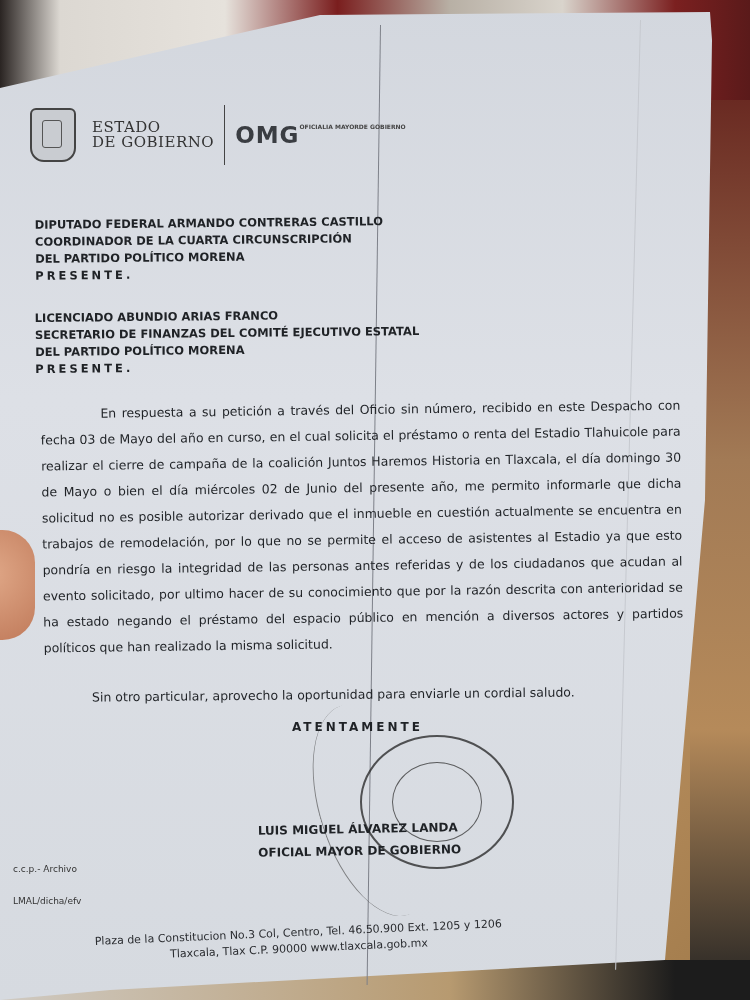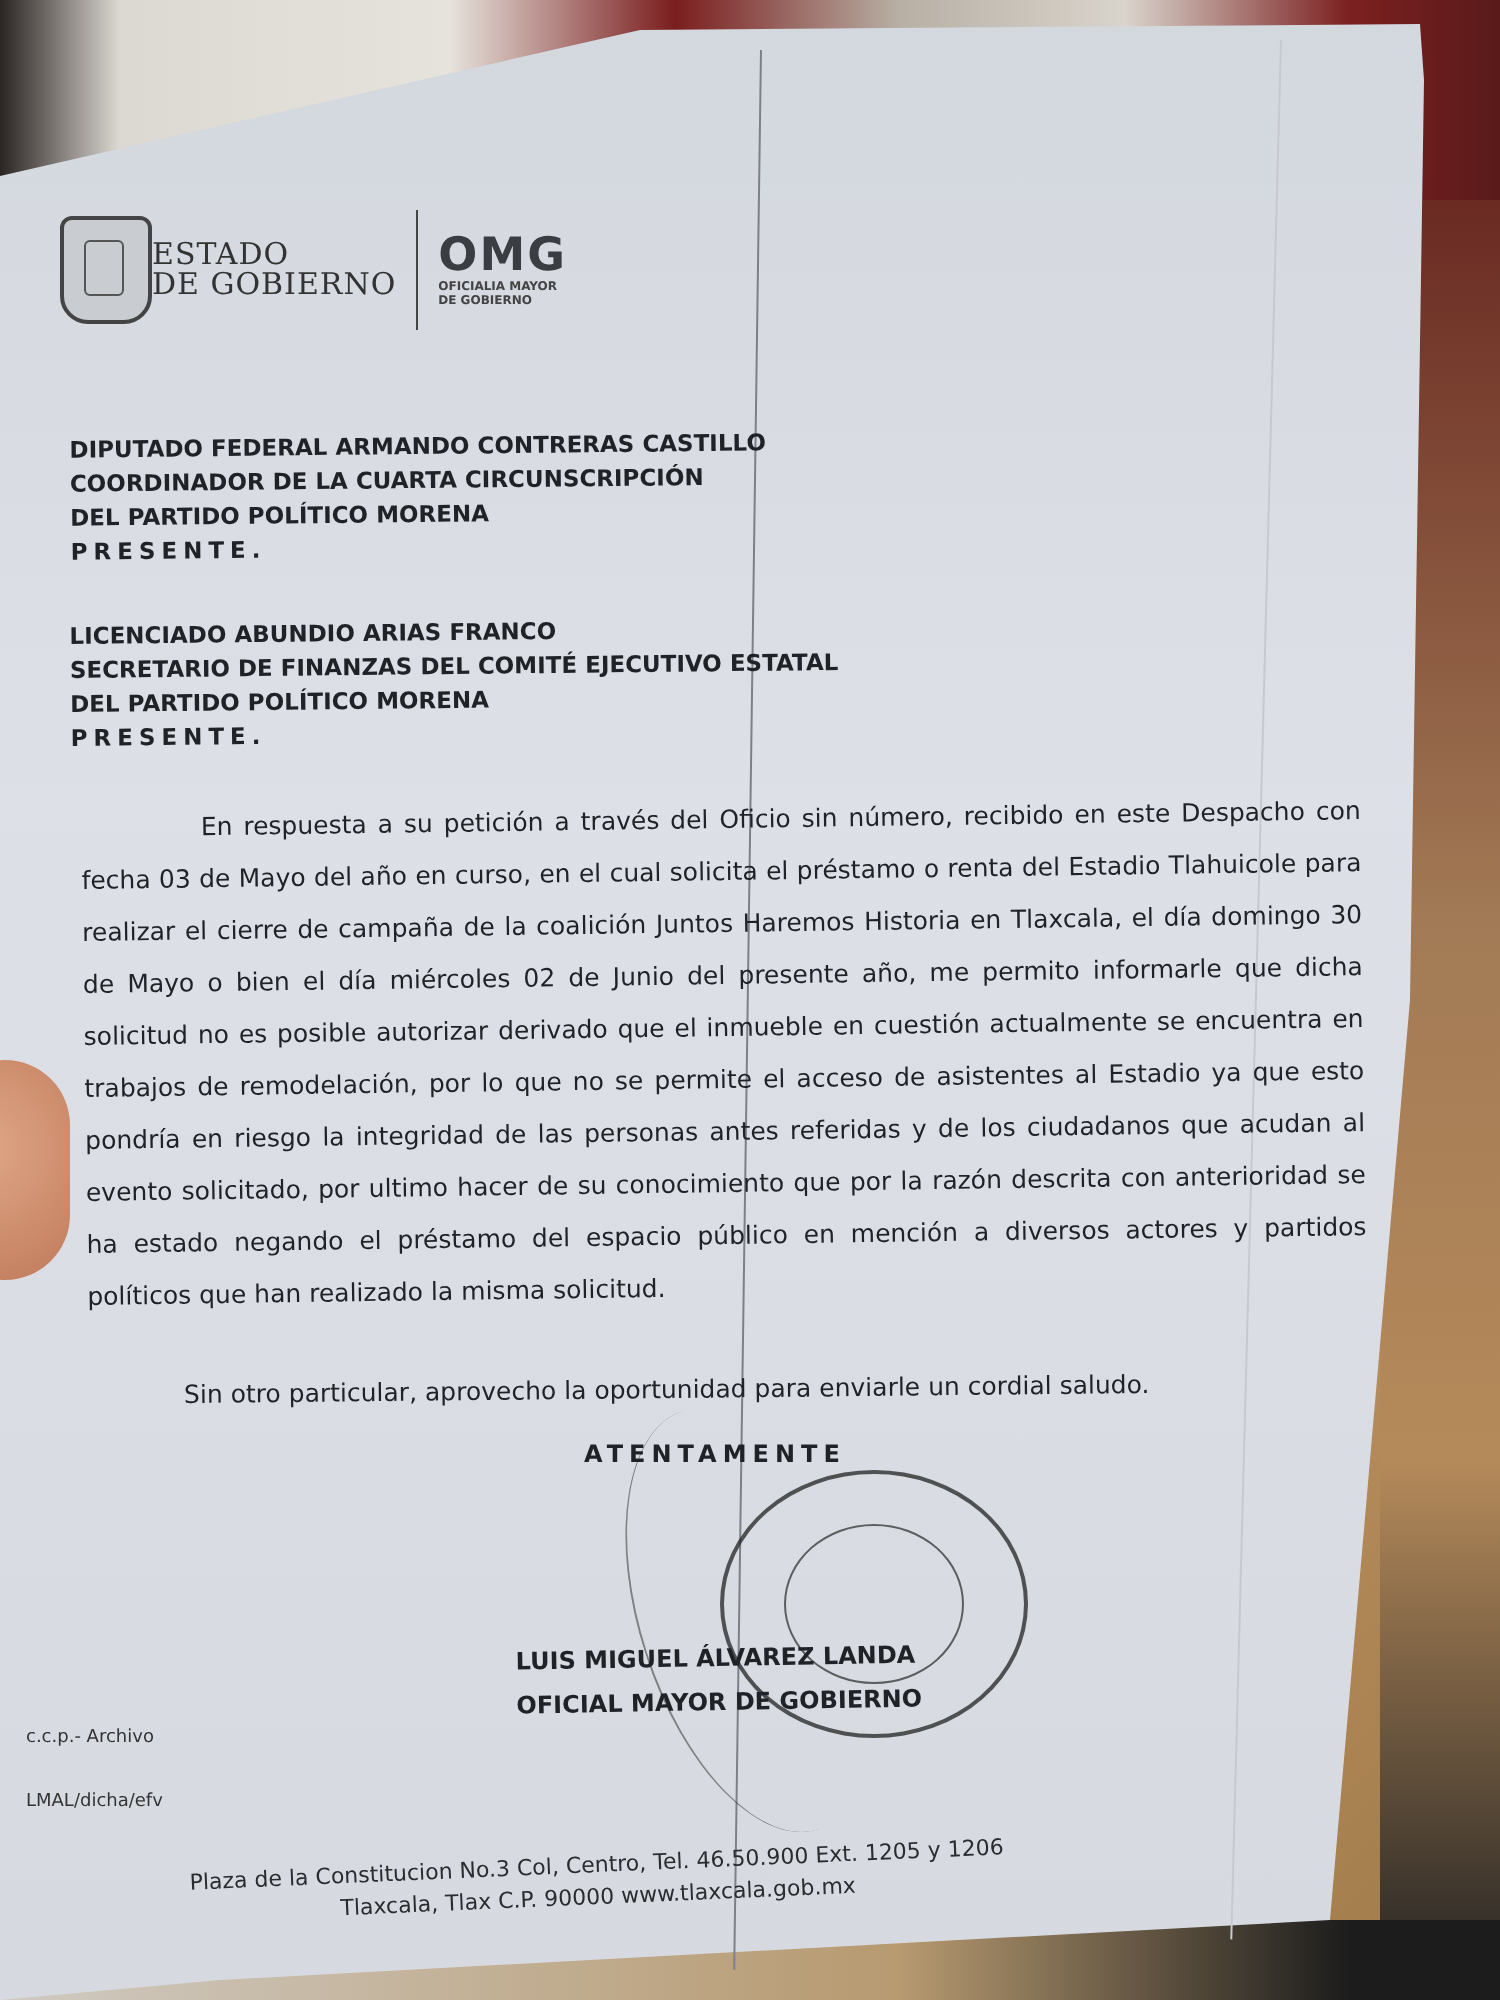--- a/index.html
+++ b/index.html
@@ -18,23 +18,23 @@
     position:absolute; left:0; top:0; width:750px; height:1000px;
     background: linear-gradient(180deg,#d3d7de 0%,#dde0e6 40%,#d6dae0 100%);
     clip-path: polygon(0 88px, 320px 15px, 710px 12px, 712px 40px, 705px 500px, 665px 960px, 110px 990px, 0 1000px);
   }
   .fold { position:absolute; left:380px; top:25px; width:1px; height:960px; background:#7d8088; transform:rotate(0.8deg); transform-origin:top; }
   .fold2 { position:absolute; left:640px; top:20px; width:1px; height:950px; background:#c6c9cf; transform:rotate(1.5deg); transform-origin:top; }
   .doc { position:absolute; left:0; top:0; width:750px; height:1000px; color:#1f2226; font-family:"DejaVu Sans", sans-serif; }
   .logo { position:absolute; left:30px; top:105px; display:flex; align-items:center; }
   .crest { width:42px; height:50px; border:2px solid #444; border-radius:6px 6px 14px 14px; background:#c9ccd1; position:relative; }
   .crest:after { content:""; position:absolute; left:10px; top:10px; width:18px; height:26px; border:1px solid #555; border-radius:3px; }
-  .estado { margin-left:0; font-family:"DejaVu Serif", serif; font-size:15px; line-height:15px; color:#333; letter-spacing:0.5px; }
+  .estado { margin-left:16px; font-family:"DejaVu Serif", serif; font-size:15px; line-height:15px; color:#333; letter-spacing:0.5px; }
   .vline { width:1px; height:60px; background:#444; margin:0 10px; }
-  .omg { display:flex; flex-direction:column; }
+  .omg { display:flex; flex-direction:row; }
   .omg-title { font-size:23px; font-weight:bold; letter-spacing:1px; color:#3a3d42; line-height:24px; }
   .omg-sub { font-size:6px; font-weight:bold; color:#444; line-height:7px; }
   .ref { position:absolute; right:65px; top:167px; text-align:right; font-size:12.5px; line-height:20px; }
   .addr { position:absolute; left:35px; font-size:11.5px; font-weight:bold; line-height:17px; transform:rotate(-0.6deg); }
   .addr.a1 { top:215px; } .addr.a2 { top:308px; }
   .presente { letter-spacing:3px; }
   .body { position:absolute; left:42px; top:397px; width:640px; font-size:12.5px; line-height:26px; text-align:justify; transform:rotate(-0.8deg); }
   .body p { margin:0; text-indent:60px; }
   .closing { position:absolute; left:92px; top:687px; font-size:12.5px; transform:rotate(-0.6deg); }
   .atentamente { position:absolute; left:292px; top:720px; font-size:12px; font-weight:bold; letter-spacing:3px; }

